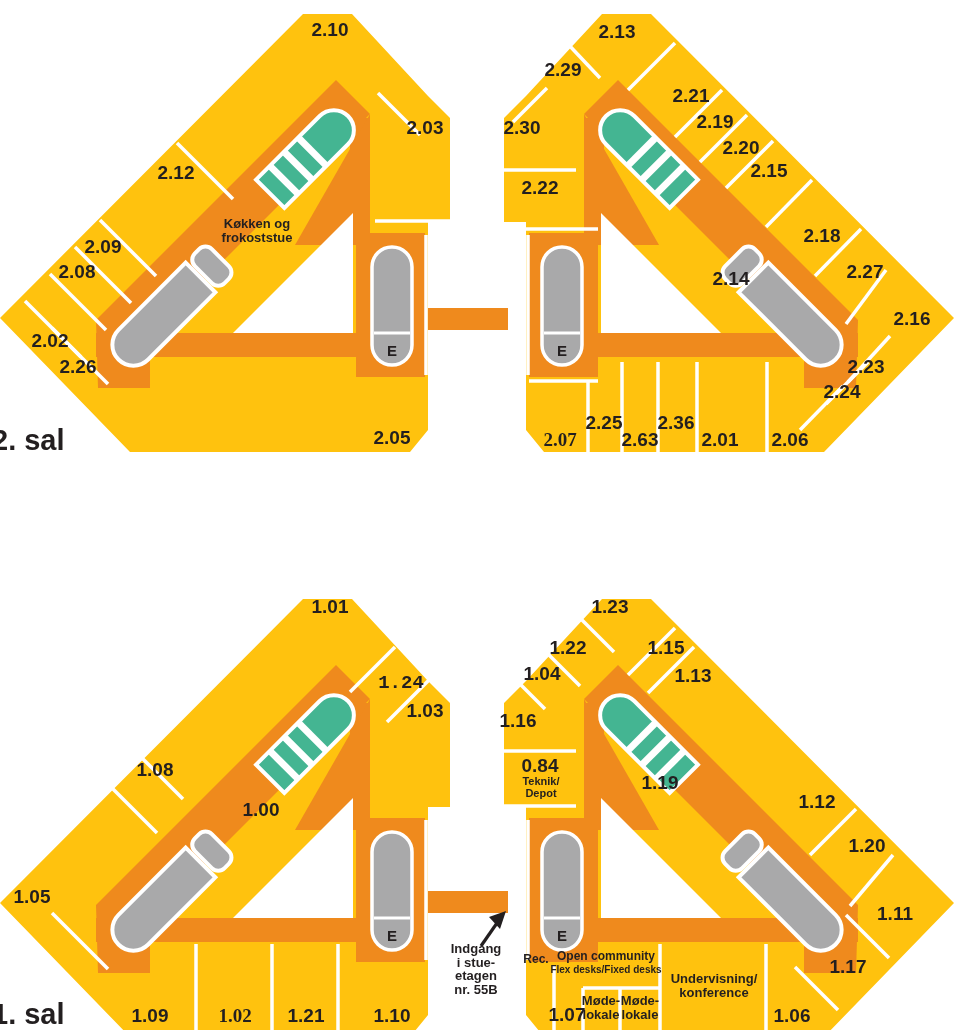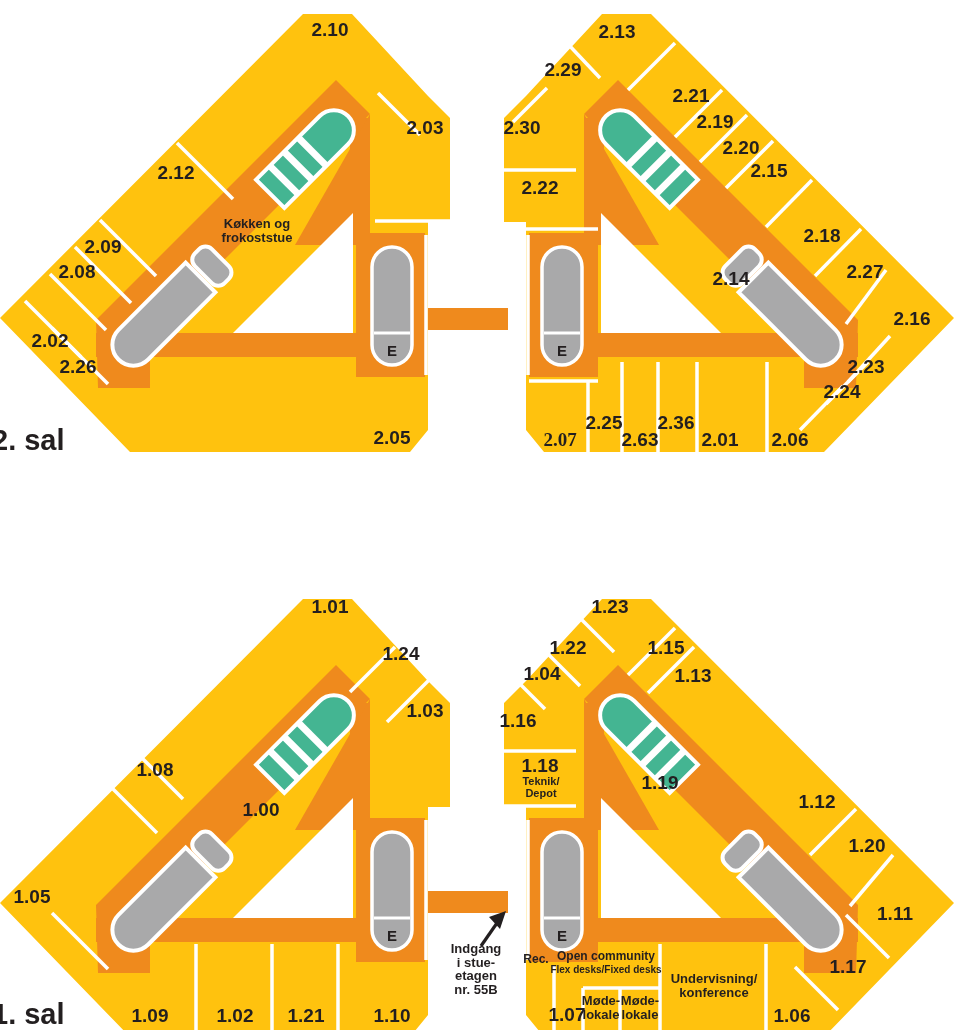--- a/index.html
+++ b/index.html
@@ -162,41 +162,41 @@
       <div class="lbl" style="left: 842px; top: 392px;">2.24</div>
       <div class="lbl" style="left: 560px; top: 440px; font-family: Liberation Serif, serif;">2.07</div>
       <div class="lbl" style="left: 604px; top: 423px;">2.25</div>
       <div class="lbl" style="left: 640px; top: 440px;">2.63</div>
       <div class="lbl" style="left: 676px; top: 423px;">2.36</div>
       <div class="lbl" style="left: 720px; top: 440px;">2.01</div>
       <div class="lbl" style="left: 790px; top: 440px;">2.06</div>
       <div class="lbl elev" style="left: 562px; top: 351px;">E</div>
       <div class="lbl floor" style="left: -8px; top: 1014px;">1. sal</div>
       <div class="lbl" style="left: 330px; top: 607px;">1.01</div>
-      <div class="lbl" style="left: 401px; top: 654px;">1.24</div>
+      <div class="lbl" style="left: 401px; top: 684px; font-family: Liberation Mono, monospace;">1.24</div>
       <div class="lbl" style="left: 425px; top: 711px;">1.03</div>
       <div class="lbl" style="left: 155px; top: 770px;">1.08</div>
       <div class="lbl" style="left: 261px; top: 810px;">1.00</div>
       <div class="lbl" style="left: 32px; top: 897px;">1.05</div>
       <div class="lbl" style="left: 150px; top: 1016px;">1.09</div>
-      <div class="lbl" style="left: 235px; top: 1016px;">1.02</div>
+      <div class="lbl" style="left: 235px; top: 1016px; font-family: Liberation Serif, serif;">1.02</div>
       <div class="lbl" style="left: 306px; top: 1016px;">1.21</div>
       <div class="lbl" style="left: 392px; top: 1016px;">1.10</div>
       <div class="lbl elev" style="left: 392px; top: 936px;">E</div>
       <div class="lbl note" style="left: 476px; top: 969px;">Indgang
 i stue-
 etagen
 nr. 55B</div>
       <div class="lbl" style="left: 610px; top: 607px;">1.23</div>
       <div class="lbl" style="left: 568px; top: 648px;">1.22</div>
       <div class="lbl" style="left: 542px; top: 674px;">1.04</div>
       <div class="lbl" style="left: 666px; top: 648px;">1.15</div>
       <div class="lbl" style="left: 693px; top: 676px;">1.13</div>
       <div class="lbl" style="left: 518px; top: 713px; margin-top: 8px;">1.16</div>
-      <div class="lbl" style="left: 540px; top: 766px;">1.18</div>
+      <div class="lbl" style="left: 540px; top: 766px;">0.84</div>
       <div class="lbl note" style="left: 541px; top: 788px; font-size: 11px;">Teknik/
 Depot</div>
       <div class="lbl" style="left: 660px; top: 783px;">1.19</div>
       <div class="lbl" style="left: 817px; top: 802px;">1.12</div>
       <div class="lbl" style="left: 867px; top: 846px;">1.20</div>
       <div class="lbl" style="left: 895px; top: 914px;">1.11</div>
       <div class="lbl" style="left: 848px; top: 967px;">1.17</div>
       <div class="lbl note" style="left: 536px; top: 959px; font-size: 12px;">Rec.</div>
       <div class="lbl note" style="left: 606px; top: 956px; font-size: 12px;">Open community</div>
       <div class="lbl note" style="left: 606px; top: 970px; font-size: 10px;">Flex desks/Fixed desks</div>

